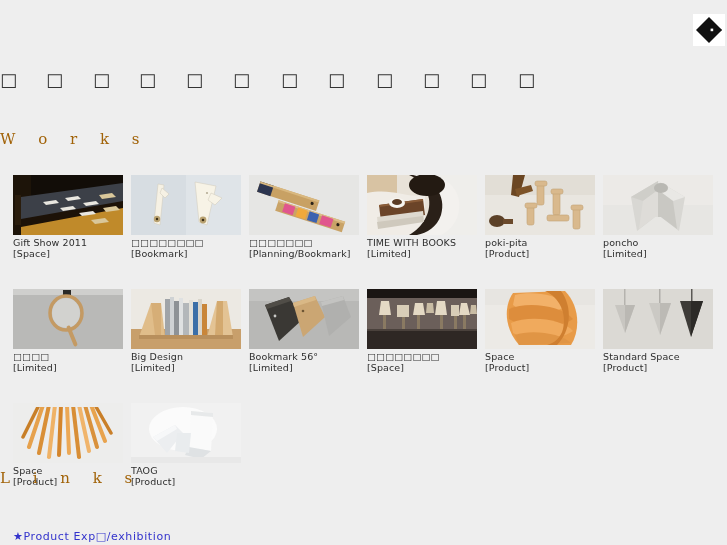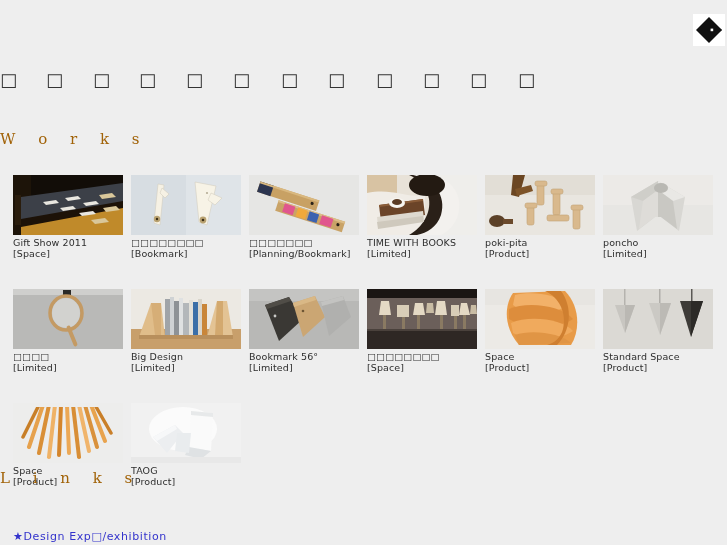--- a/index.html
+++ b/index.html
@@ -489,13 +489,13 @@
           <span class="wcat">[Product]</span>
         </div>
       </div>
     </div>
   </div>
 
 <h2 class="section-heading" id="links-heading">L i n k s</h2>
 
 <div id="links-list">
   
-<a href="#"><span class="star">★</span><span>Design Exp□/exhibition</span></a></div>
+<a href="#"><span class="star">★</span><span>Product Exp□/exhibition</span></a></div>
 
 </body></html>

